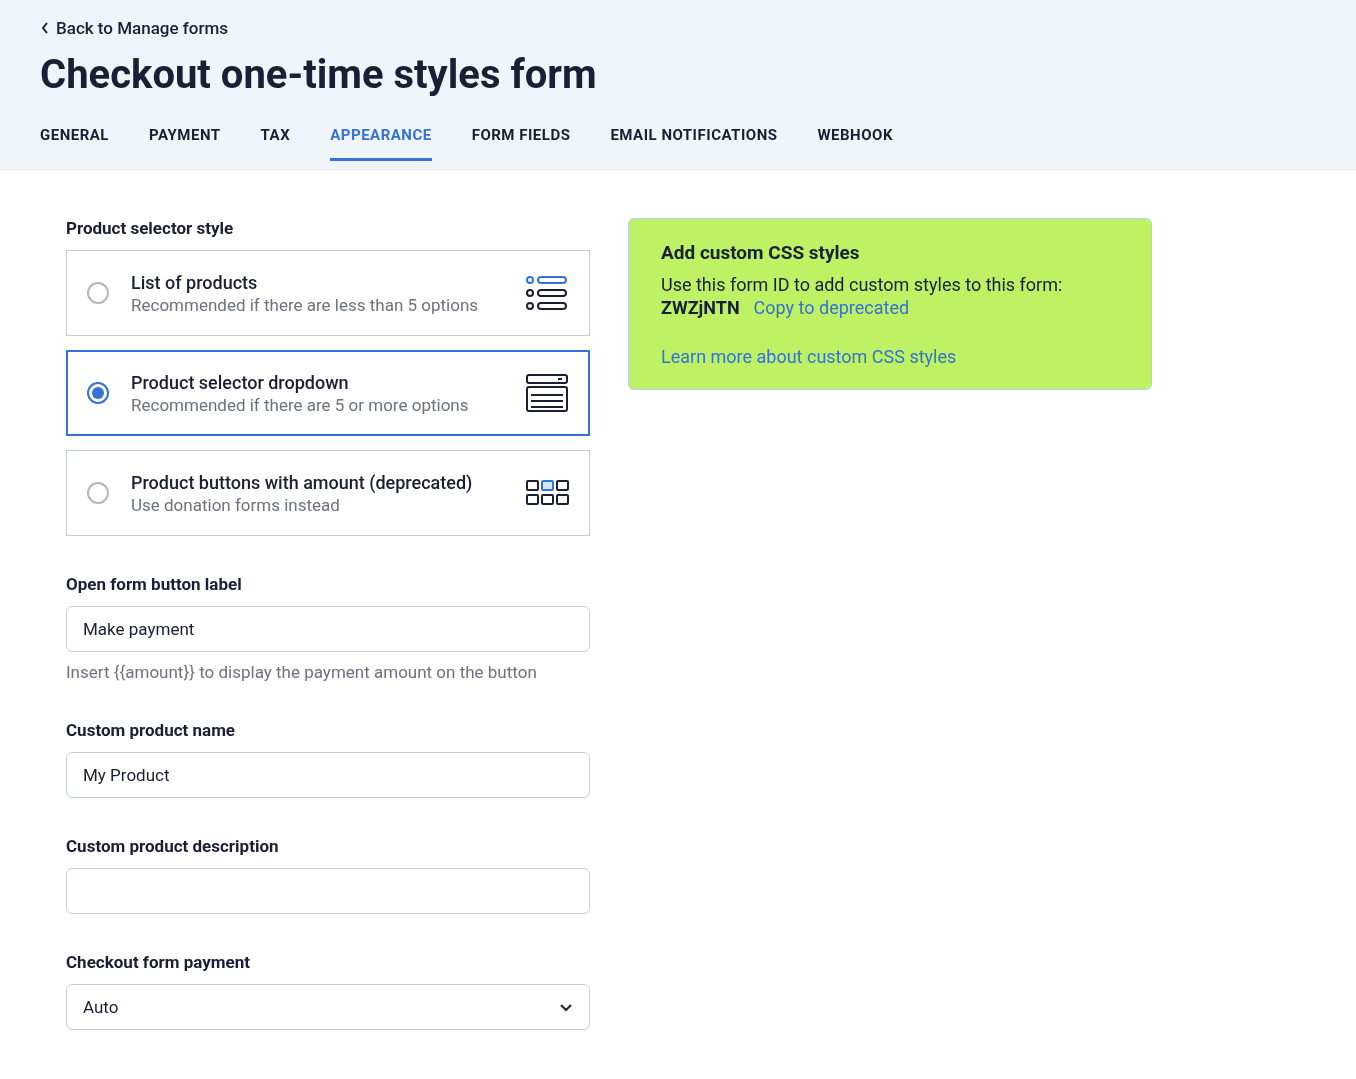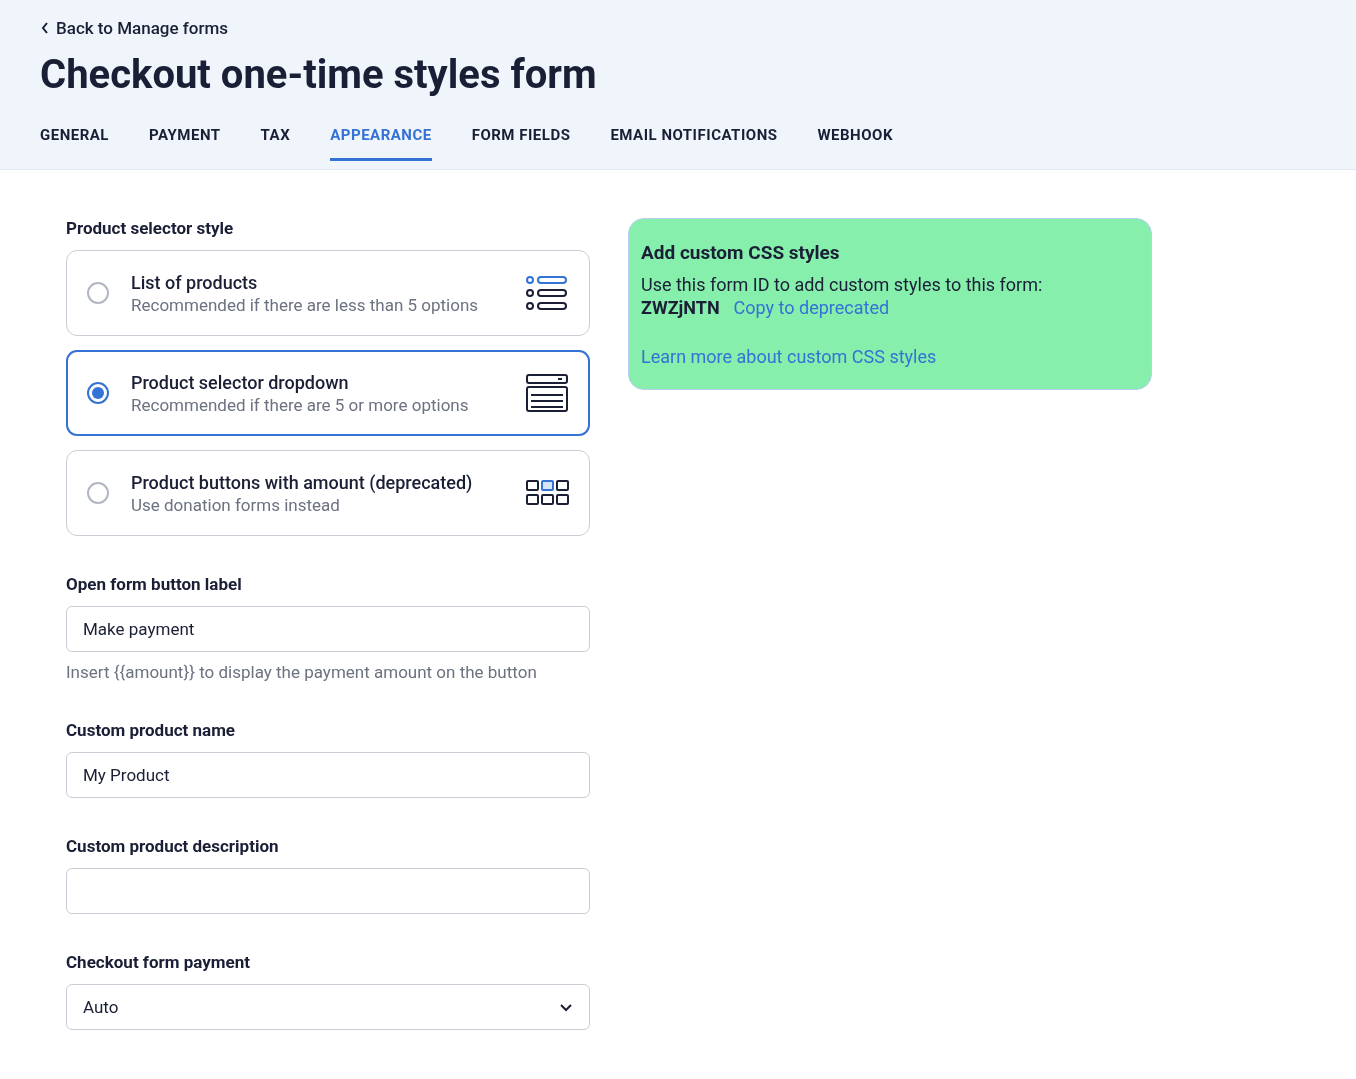--- a/index.html
+++ b/index.html
@@ -55,21 +55,21 @@
   .left-col { width: 524px; }
   .right-col { flex: 1; max-width: 524px; }
   .section-label {
     font-size: 17px;
     font-weight: 700;
     color: #1a1f36;
     margin-bottom: 12px;
   }
   .option-card {
     border: 1px solid #c9ced6;
-    border-radius: 11px;
+    border-radius: 0;
     padding: 20px 20px;
     display: flex;
     align-items: center;
     gap: 22px;
     margin-bottom: 14px;
     cursor: pointer;
     background: #fff;
   }
   .option-card.selected {
     border: 2px solid #3472d6;
@@ -138,23 +138,23 @@
     pointer-events: none;
     width: 16px; height: 16px;
   }
   .helper-text {
     font-size: 17px;
     color: #6b7280;
     margin-top: 10px;
   }
   .info-box {
     border: 1px solid #b8cdf0;
-    background: #86efac;
-    border-radius: 16px;
-    padding: 22px 12px;
+    background: #bef264;
+    border-radius: 6px;
+    padding: 22px 32px;
   }
   .info-title {
     font-size: 19px;
     font-weight: 700;
     color: #1a1f36;
     margin-bottom: 10px;
   }
   .info-desc {
     font-size: 18px;
     color: #1a1f36;

